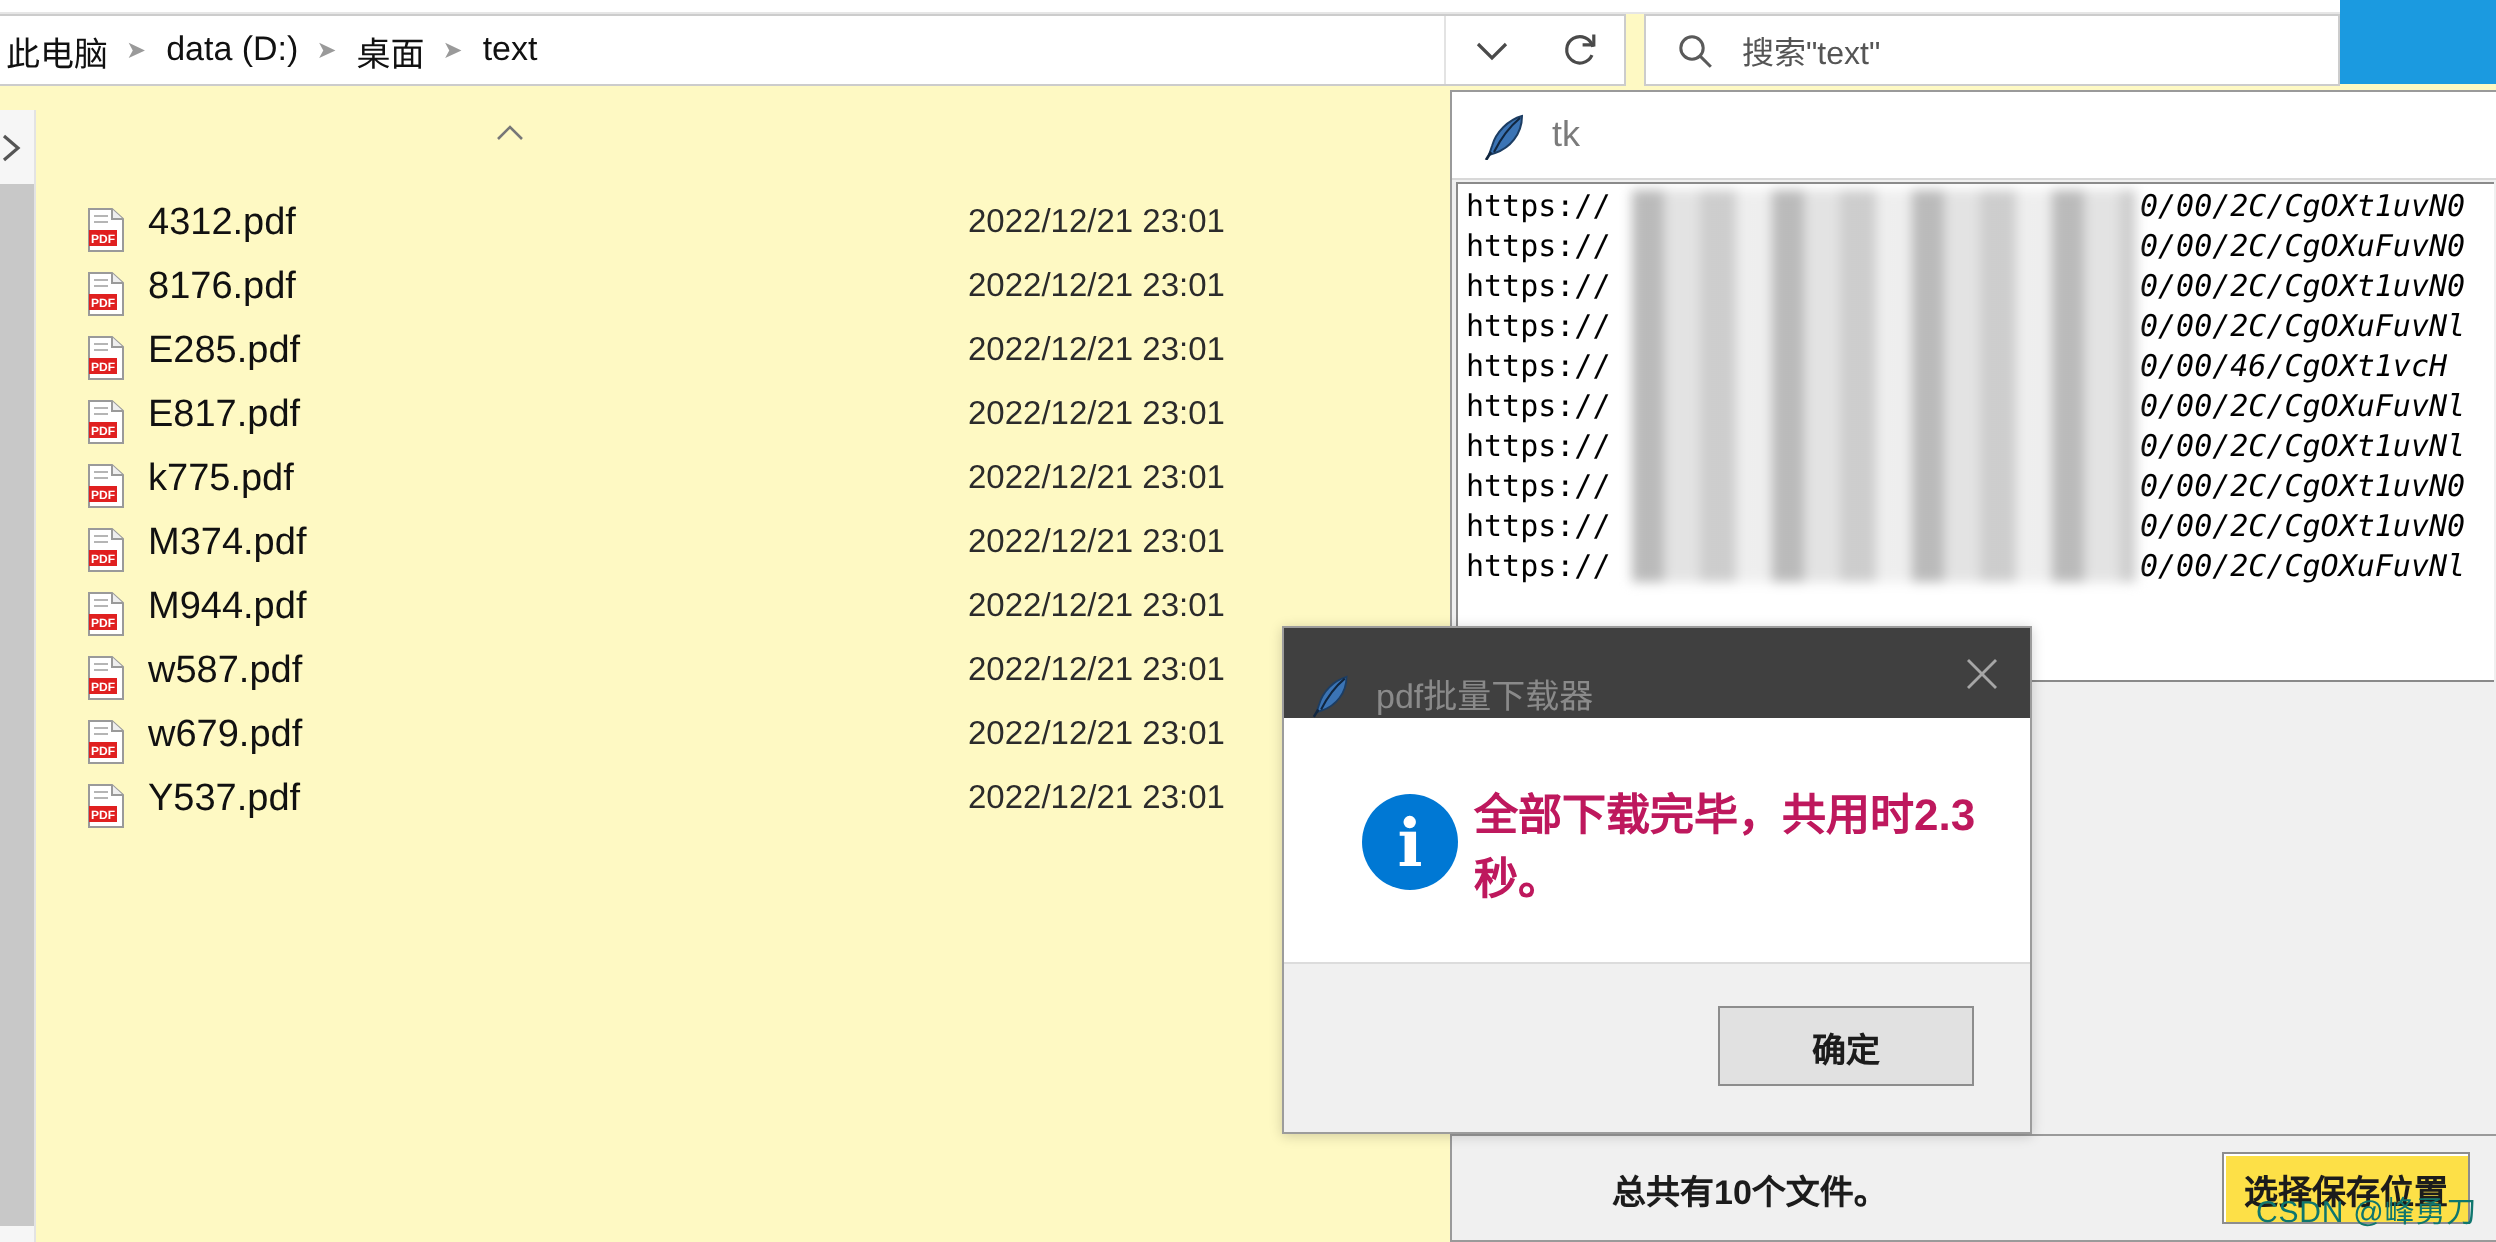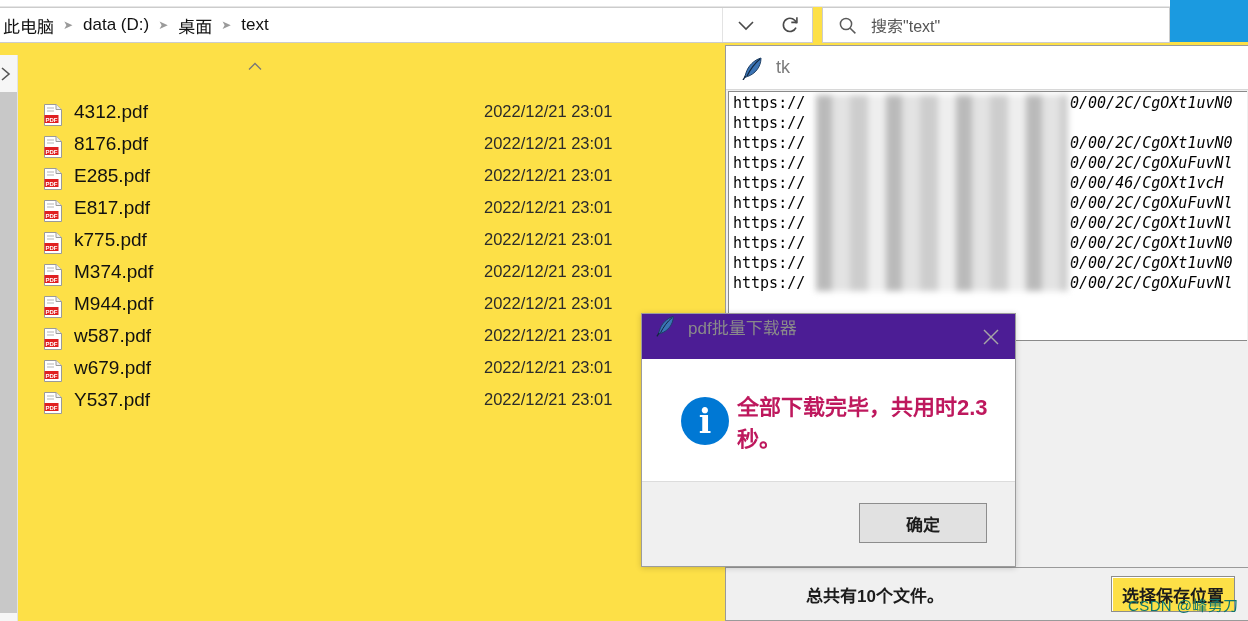--- a/index.html
+++ b/index.html
@@ -15,21 +15,21 @@
     overflow: hidden;
     font-family: "Liberation Sans", "DejaVu Sans", sans-serif;
     -webkit-font-smoothing: antialiased;
   }
 
   
   #explorer {
     position: absolute;
     left: 0; top: 0;
     width: 1248px; height: 621px;
-    background: #fde047;
+    background: #fef9c3;
   }
 
   
   .caption-accent {
     position: absolute;
     right: 0; top: 0;
     width: 78px; height: 42px;
     background: #1b9ae0;
   }
   .caption-strip {
@@ -310,23 +310,23 @@
     width: 375px; height: 254px;
     background: #ffffff;
     border: 1px solid #9c9c9c;
     box-sizing: border-box;
     box-shadow: 0 1px 6px rgba(0,0,0,0.18);
   }
   .dlg-title-bar {
     position: absolute;
     left: 0; top: 0;
     width: 100%; height: 45px;
-    background: #4c1d95;
-    display: flex;
-    align-items: flex-start;
+    background: #404040;
+    display: flex;
+    align-items: flex-end;
     box-sizing: border-box;
   }
   .dlg-title-icon {
     margin-left: 14px;
     width: 20px; height: 23px;
   }
   .dlg-title-text {
     margin-left: 12px;
     font-size: 17px;
     color: #8a8a8a;
@@ -603,20 +603,21 @@
     <span class="tk-title-text">tk</span>
   </div>
 
   <div class="tk-text-widget">
     <div class="url-line">
       <span class="url-pre">https://</span>
       <span class="url-post">0/00/2C/CgOXt1uvN0</span>
     </div>
     <div class="url-line">
       <span class="url-pre">https://</span>
+      <span class="url-post">0/00/2C/CgOXuFuvN0</span>
     </div>
     <div class="url-line">
       <span class="url-pre">https://</span>
       <span class="url-post">0/00/2C/CgOXt1uvN0</span>
     </div>
     <div class="url-line">
       <span class="url-pre">https://</span>
       <span class="url-post">0/00/2C/CgOXuFuvNl</span>
     </div>
     <div class="url-line">

